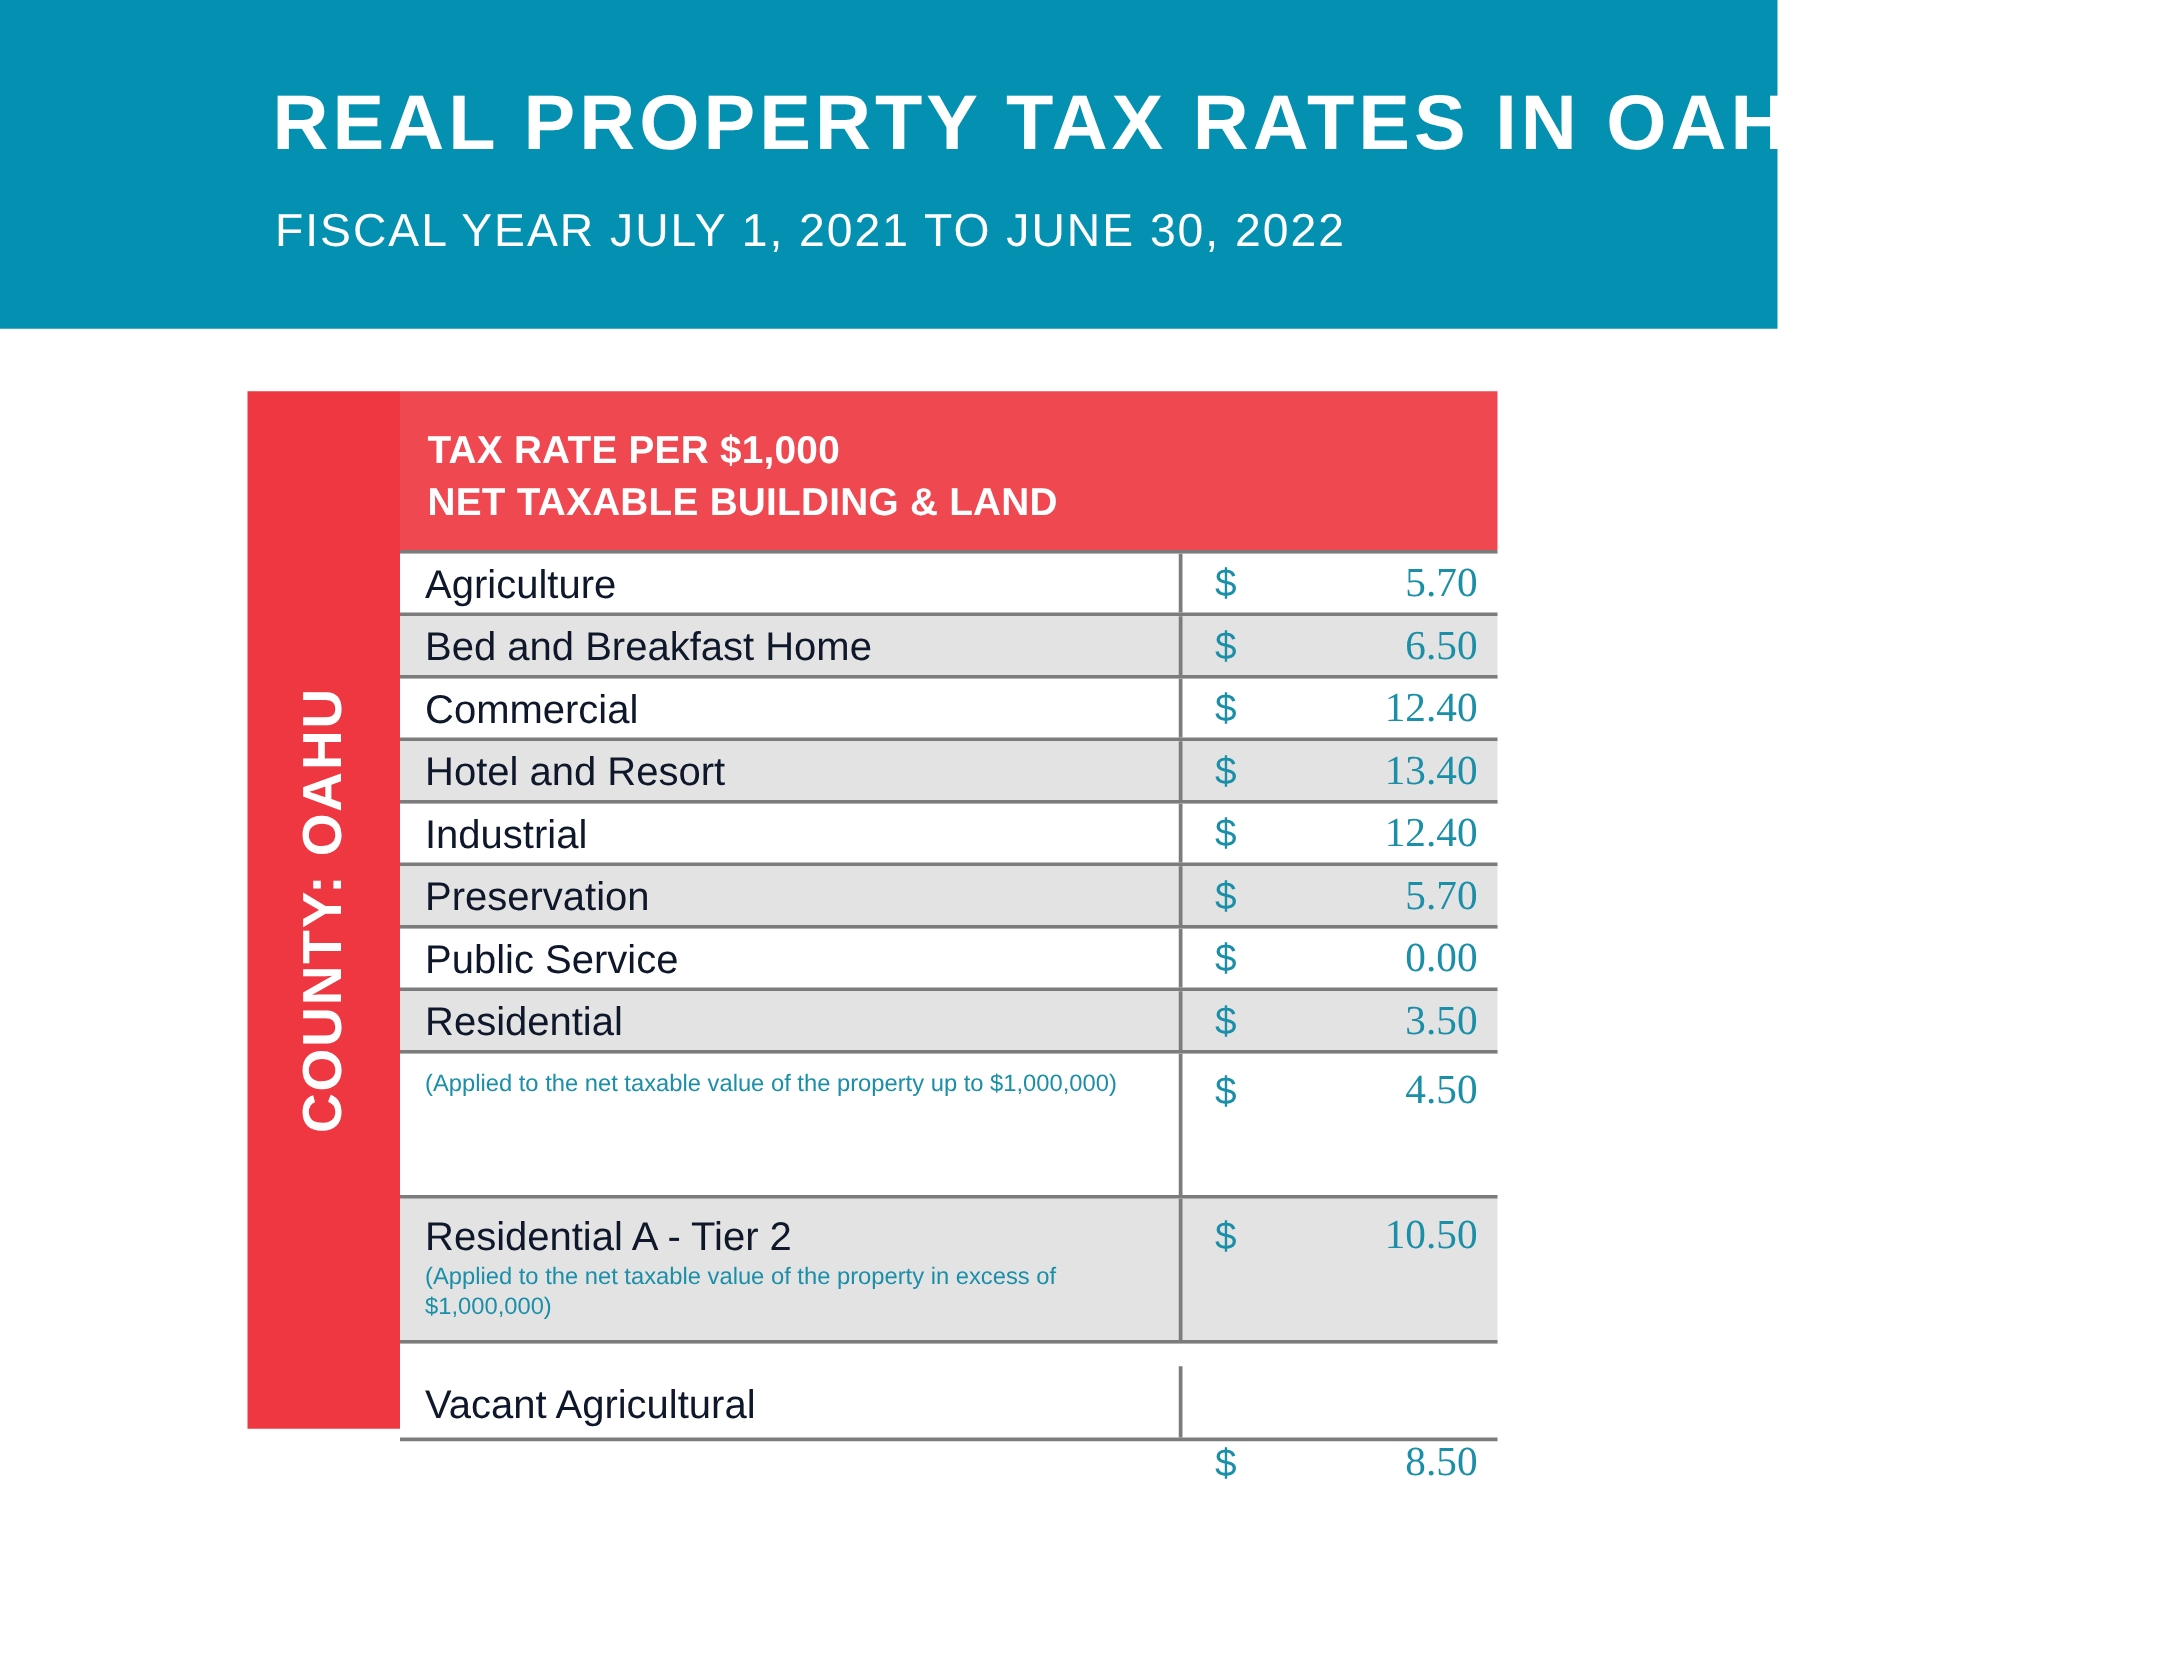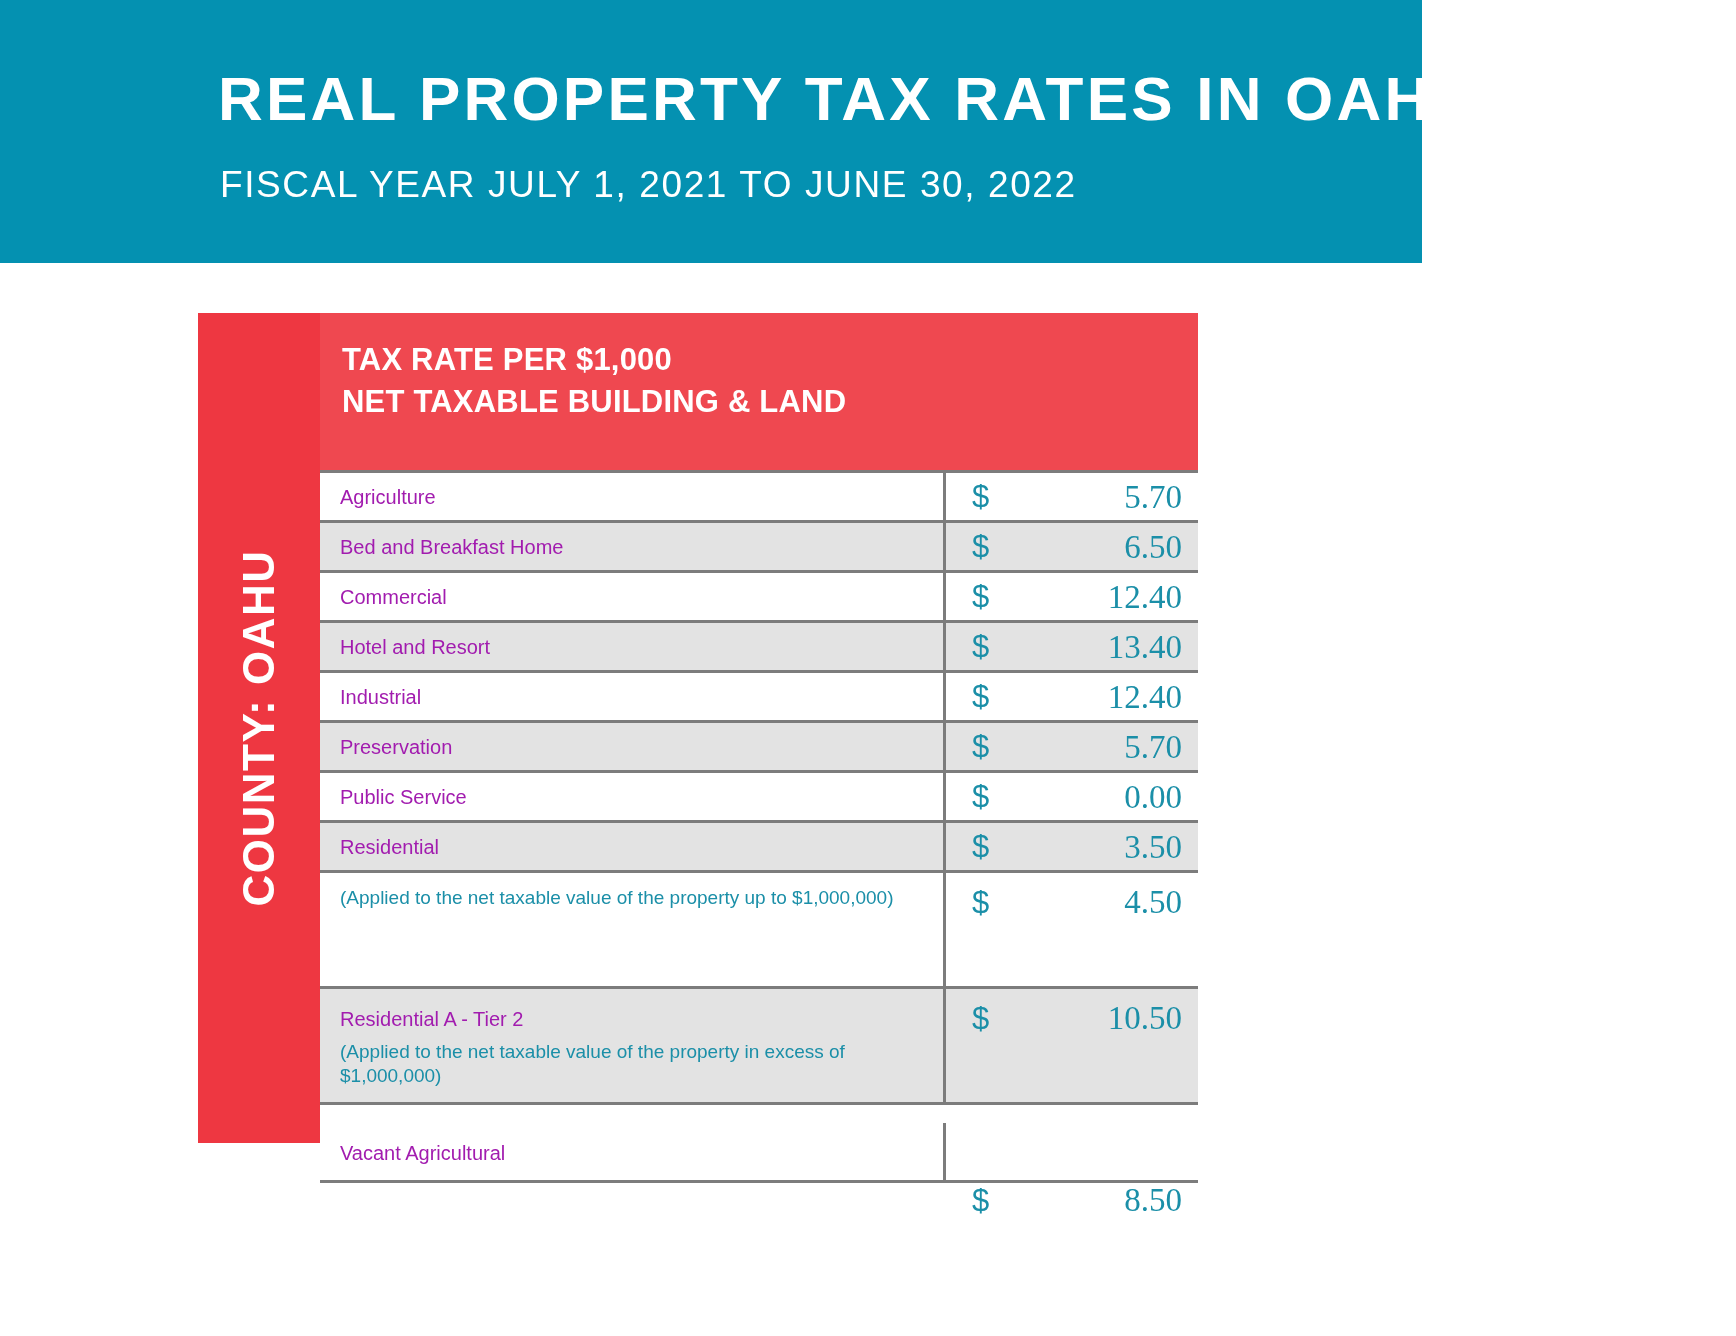--- a/index.html
+++ b/index.html
@@ -78,21 +78,21 @@
 
   .table-body {
     position: absolute;
     left: 122px;
     top: 0;
     width: 878px;
     height: 830px;
   }
 
   .thead {
-    height: 157px;
+    height: 127px;
     background: #ef4850;
     box-sizing: border-box;
     padding: 26px 18px 0 22px;
   }
   .thead-line {
     color: #ffffff;
     font-size: 31px;
     font-weight: bold;
     line-height: 42px;
     letter-spacing: 0.2px;
@@ -123,22 +123,22 @@
     border-right: 3px solid #7c7c7c;
     display: flex;
     flex-direction: column;
     justify-content: center;
   }
   .row.tall .cell-label {
     justify-content: flex-start;
     padding-top: 11px;
   }
   .label-main {
-    color: #a21caf;
-    font-size: 20px;
+    color: #0f172a;
+    font-size: 32px;
     line-height: 38px;
     white-space: nowrap;
   }
   .label-note {
     color: #1b8fa8;
     font-size: 19px;
     line-height: 24px;
     margin-top: 2px;
   }
 

